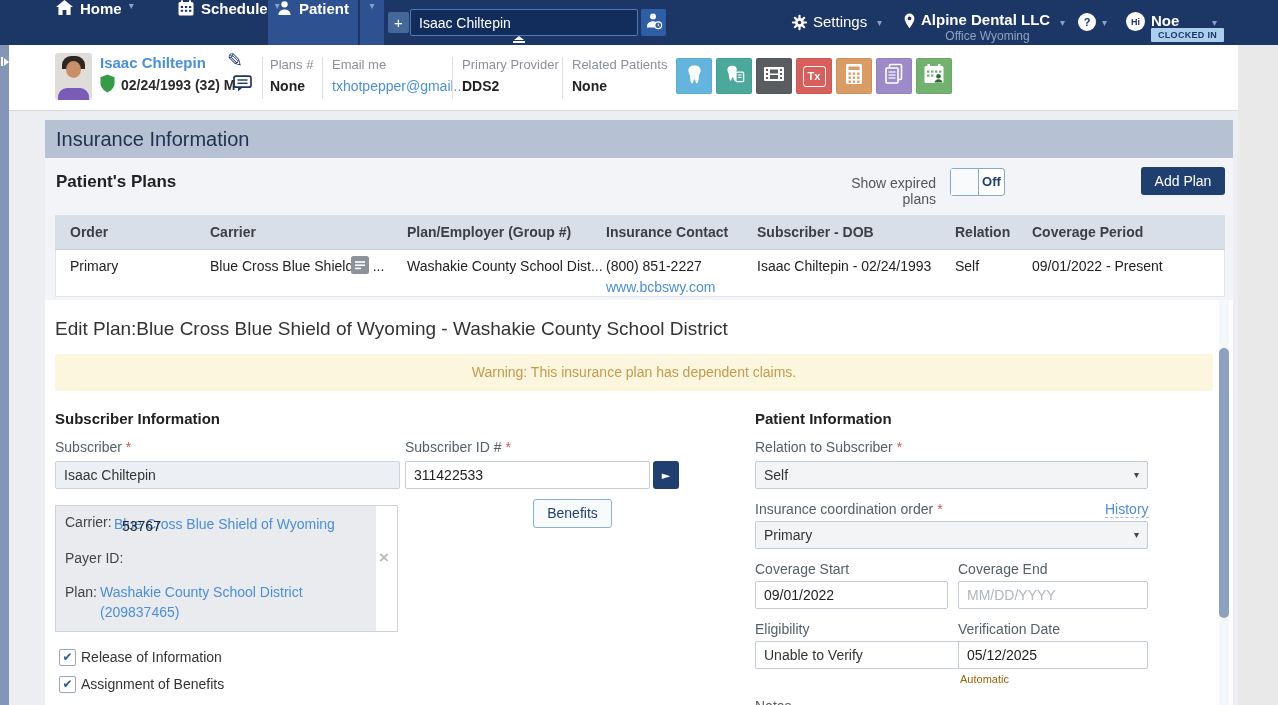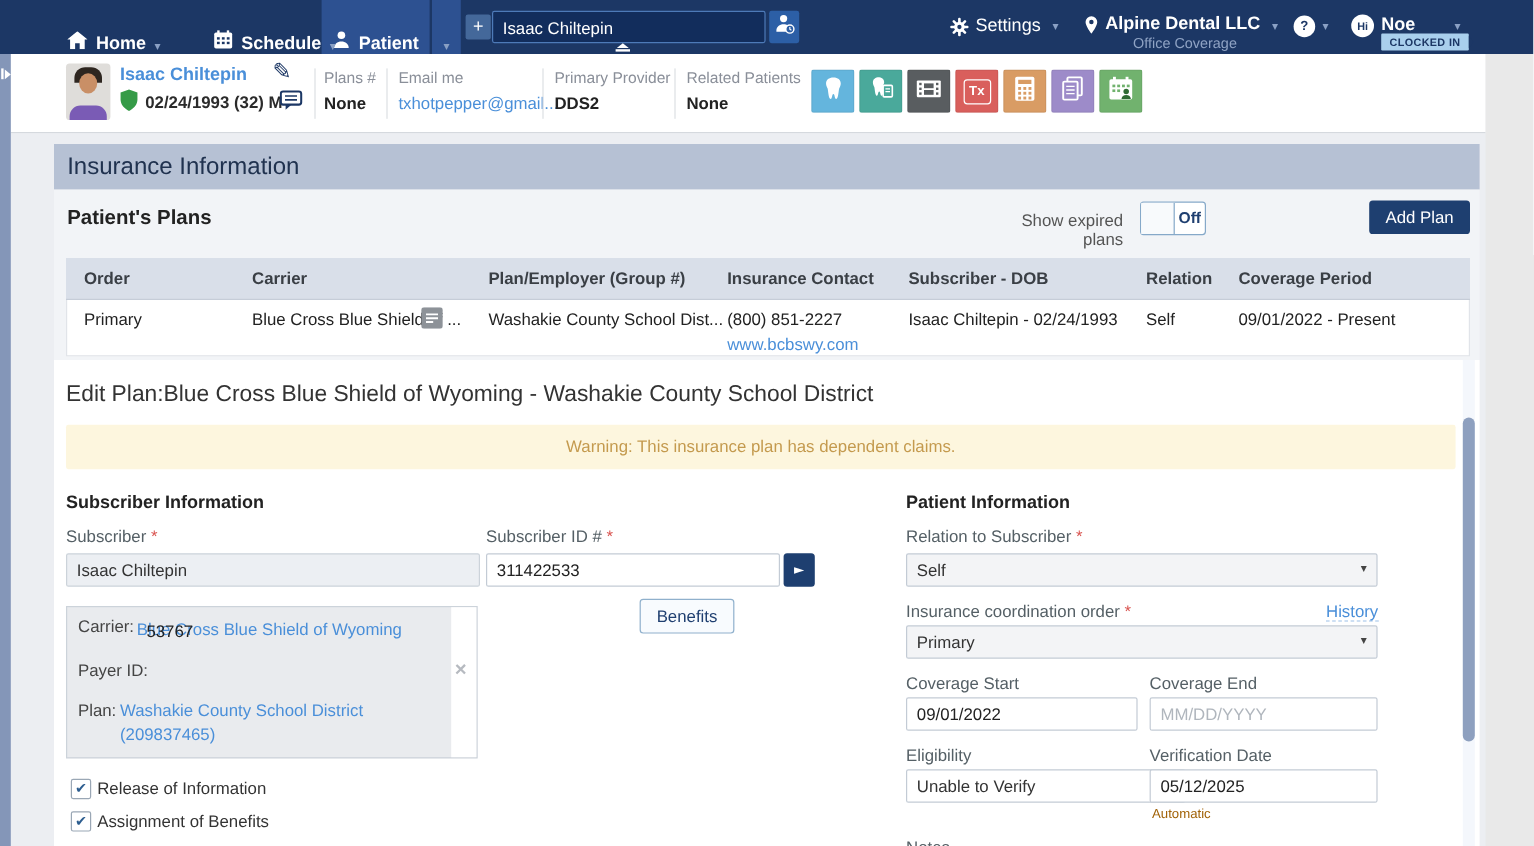--- a/index.html
+++ b/index.html
@@ -2,21 +2,21 @@
 <html><head>
 <meta charset="utf-8">
 <style>
   html,body{margin:0;padding:0;}
   body{font-family:"Liberation Sans","DejaVu Sans",sans-serif;}
   .screen{position:relative;width:1278px;height:705px;background:#eceef2;overflow:hidden;}
   .abs{position:absolute;}
   .uni{font-family:"DejaVu Sans",sans-serif;}
   
   .topbar{left:0;top:0;width:1278px;height:45px;background:#1c3765;z-index:5;}
-  .navitem{height:45px;display:flex;align-items:flex-end;gap:7px;color:#fff;font-size:15px;font-weight:600;}
+  .navitem{height:45px;display:flex;align-items:flex-start;gap:7px;color:#fff;font-size:15px;font-weight:600;}
   .caret{color:#8aa0c4;font-size:10px;}
   .activeblk{background:#2d5191;}
   .plusbtn{width:21px;height:21px;background:#44689a;border-radius:2px;color:#fff;font-size:15px;line-height:21px;text-align:center;}
   .searchinp{background:#122d5c;border:1px solid #4d7ab8;border-radius:2px;color:#fff;font-size:14px;padding:0 8px;box-sizing:border-box;outline:none;}
   .searchbtn{background:#2c5fa6;border-radius:2px;display:flex;align-items:center;justify-content:center;}
   .tb-label{color:#fff;font-size:15px;}
   .tb-bold{font-weight:700;}
   .subrole{color:#8fa3c4;font-size:12px;text-align:center;}
   .circle-ico{background:#fff;border-radius:50%;color:#1c3765;font-weight:700;display:flex;align-items:center;justify-content:center;}
   .badge{background:#a9cfed;color:#1c3765;font-size:9px;font-weight:700;padding:2px 7px;border-radius:1px;letter-spacing:.3px;}
@@ -150,21 +150,21 @@
         </svg></span>
     <span class="abs tb-label" style="left:813px;top:13px;">Settings</span>
     <span class="abs caret uni" style="left:877px;top:17px;">▾</span>
 
     <span class="abs" style="left:903px;top:12px;"><svg width="13" height="18" viewBox="0 0 16 20">
           <path d="M8 .8a6 6 0 0 1 6 6c0 4.2-6 12-6 12s-6-7.8-6-12a6 6 0 0 1 6-6z" fill="#fff"></path>
           <circle cx="8" cy="6.8" r="2.3" fill="#1c3765"></circle>
         </svg></span>
     <span class="abs tb-label tb-bold" style="left:921px;top:11px;">Alpine Dental LLC</span>
     <span class="abs caret uni" style="left:1060px;top:17px;">▾</span>
-    <span class="abs subrole" style="left:921px;top:29px;width:133px;">Office Coverage</span>
+    <span class="abs subrole" style="left:921px;top:29px;width:133px;">Office Wyoming</span>
 
     <span class="abs circle-ico" style="left:1078px;top:13px;width:18px;height:18px;font-size:11px;">?</span>
     <span class="abs caret uni" style="left:1102px;top:17px;">▾</span>
 
     <span class="abs circle-ico" style="left:1126px;top:12px;width:19px;height:19px;font-size:9px;">Hi</span>
     <span class="abs tb-label tb-bold" style="left:1151px;top:12px;">Noe</span>
     <span class="abs badge" style="left:1151px;top:28px;"><span>CLOCKED IN</span><span class="notch"></span></span>
     <span class="abs caret uni" style="left:1212px;top:17px;">▾</span>
   </div>
 

